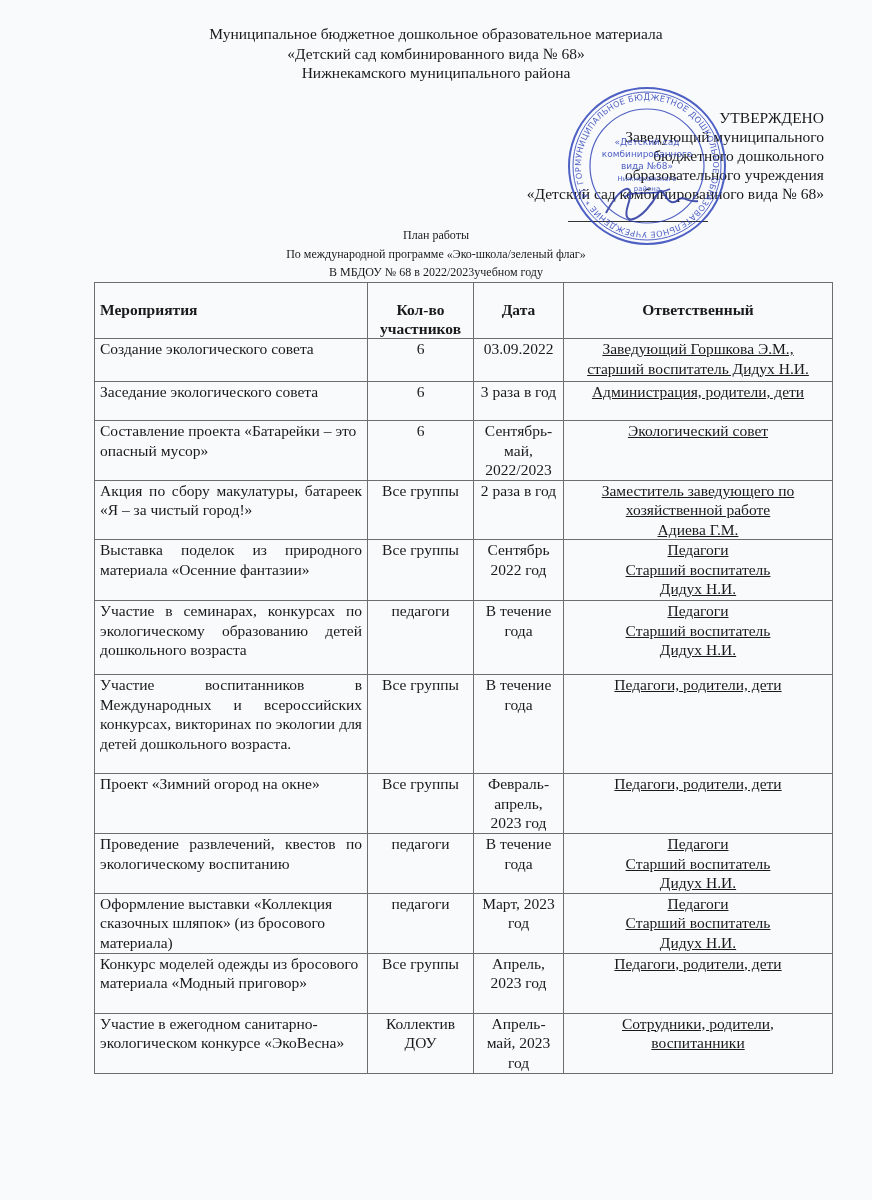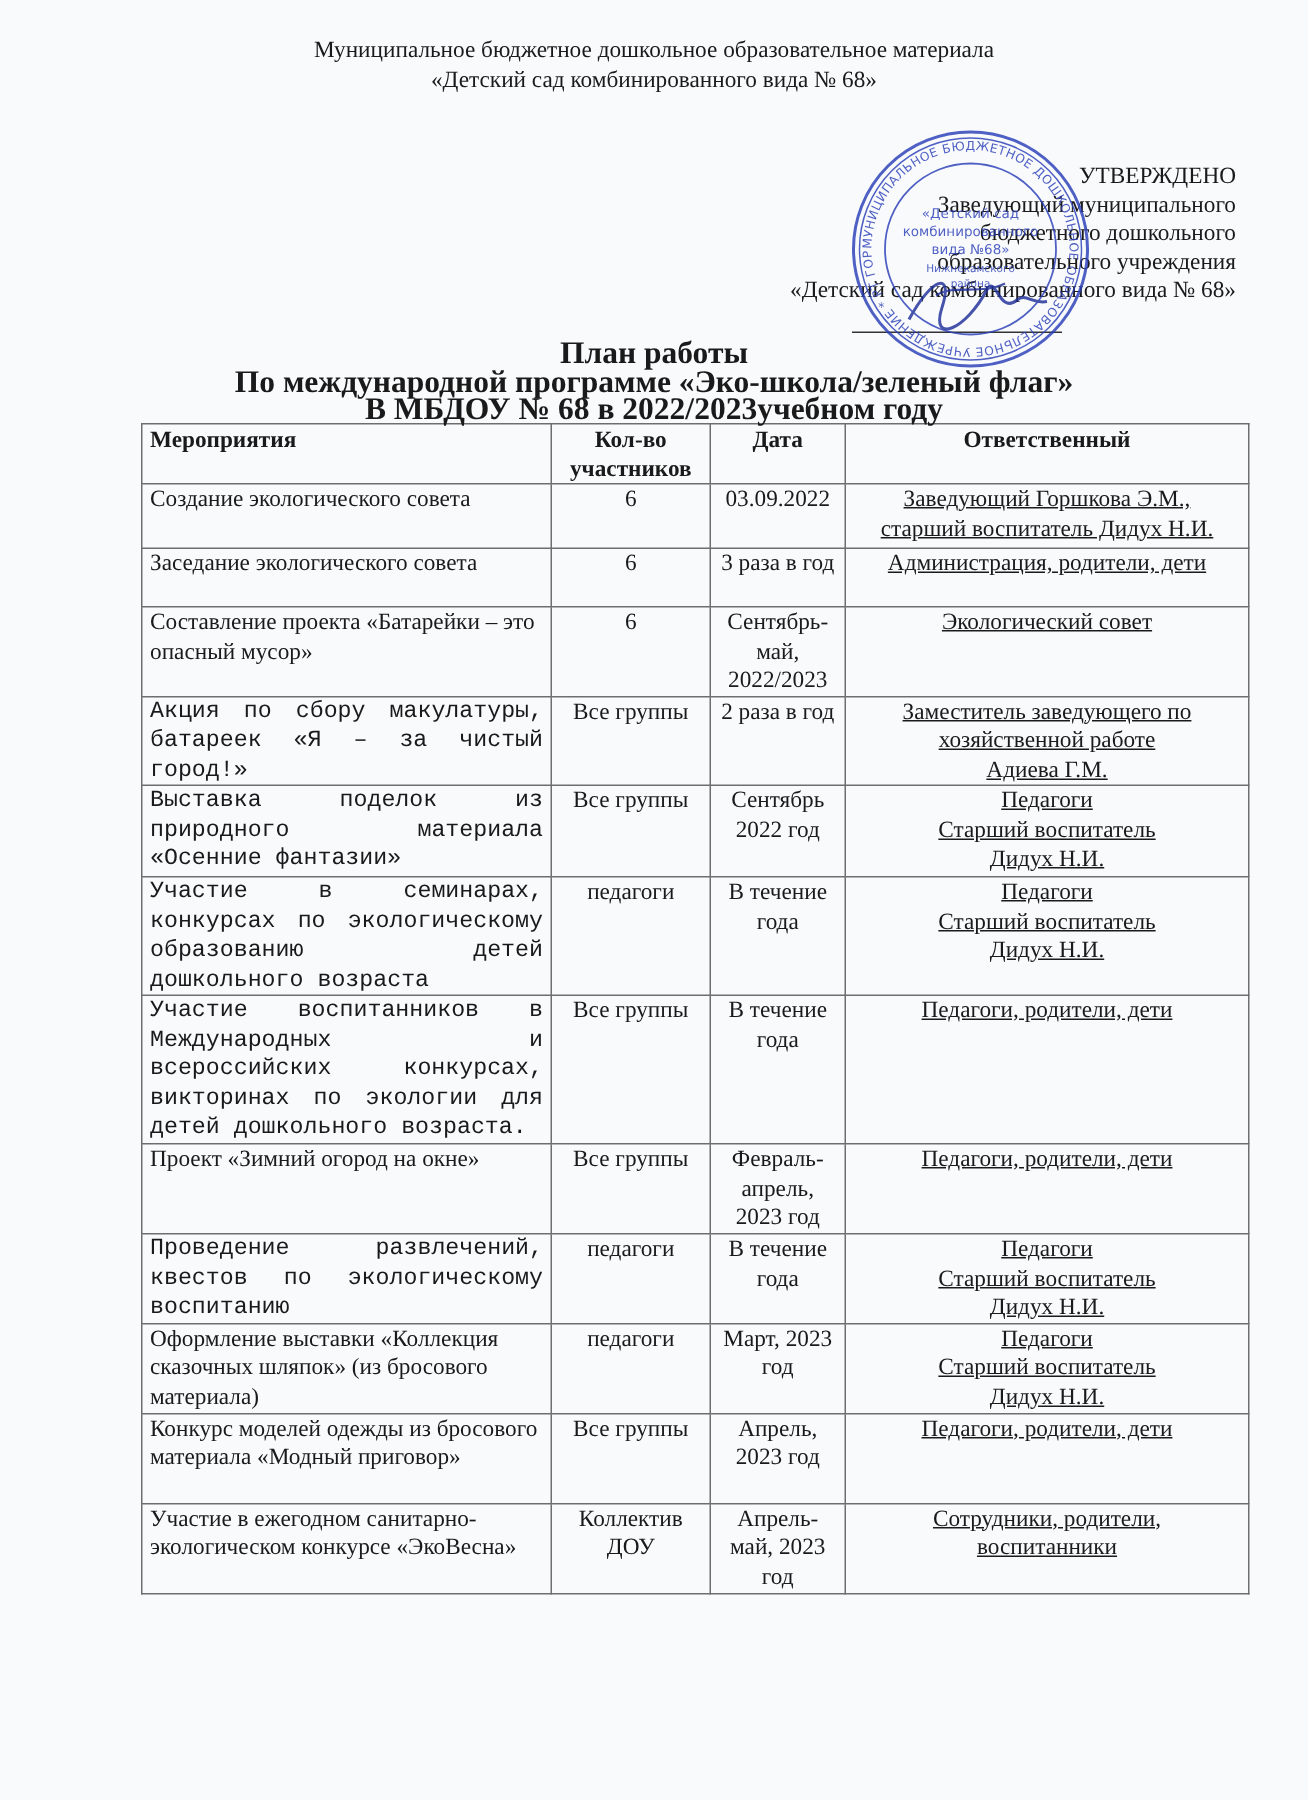--- a/index.html
+++ b/index.html
@@ -21,48 +21,49 @@
   .sign-line {
     position: absolute; left: 568px; top: 221px; width: 140px; height: 0;
     border-top: 1px solid #333; z-index: 2;
   }
   .stamp {
     position: absolute; left: 566px; top: 85px; width: 162px; height: 162px;
     z-index: 3; pointer-events: none; opacity: 0.82;
   }
   .plan-title {
     position: absolute; left: 0; width: 872px; top: 226px;
-    text-align: center; font-weight: bold; font-size: 21px; line-height: 18.5px;
+    text-align: center; font-weight: normal; font-size: 12px; line-height: 18.5px;
     z-index: 1;
   }
   table.plan {
     position: absolute; left: 94px; top: 282px;
     width: 738px; border-collapse: collapse; table-layout: fixed;
     font-size: 15.5px; line-height: 19.5px;
   }
   table.plan col.c1 { width: 273px; }
   table.plan col.c2 { width: 106px; }
   table.plan col.c3 { width: 90px; }
   table.plan col.c4 { width: 269px; }
   table.plan th, table.plan td {
     border: 1px solid #6e6e6e; vertical-align: top; padding: 0 5px;
   }
-  table.plan th { font-weight: bold; text-align: center; line-height: 19px; padding-top: 1px; margin-top: 12px; }
+  table.plan th { font-weight: bold; text-align: center; line-height: 19px; padding-top: 17px; margin-top: 12px; }
   table.plan th.left { text-align: left; }
   table.plan td.event { text-align: left; }
-  table.plan td.event.justify { text-align: justify; text-align-last: left; font-family: Liberation Mono, monospace; }
+  table.plan td.event.justify { text-align: justify; text-align-last: left; }
   table.plan td.center { text-align: center; }
   .resp-line { display: block; text-decoration: underline; }
 </style>
 </head>
 <body>
 
 <div class="org-header">
   <div>Муниципальное бюджетное дошкольное образовательное материала</div>
   <div>«Детский сад комбинированного вида № 68»</div>
+  <div>Нижнекамского муниципального района</div>
 </div>
 
 <div class="approval">
   <div>УТВЕРЖДЕНО</div>
   <div>Заведующий муниципального</div>
   <div>бюджетного дошкольного</div>
   <div>образовательного учреждения</div>
   <div>«Детский сад комбинированного вида № 68»</div>
 </div>
 <div class="sign-line"></div>

